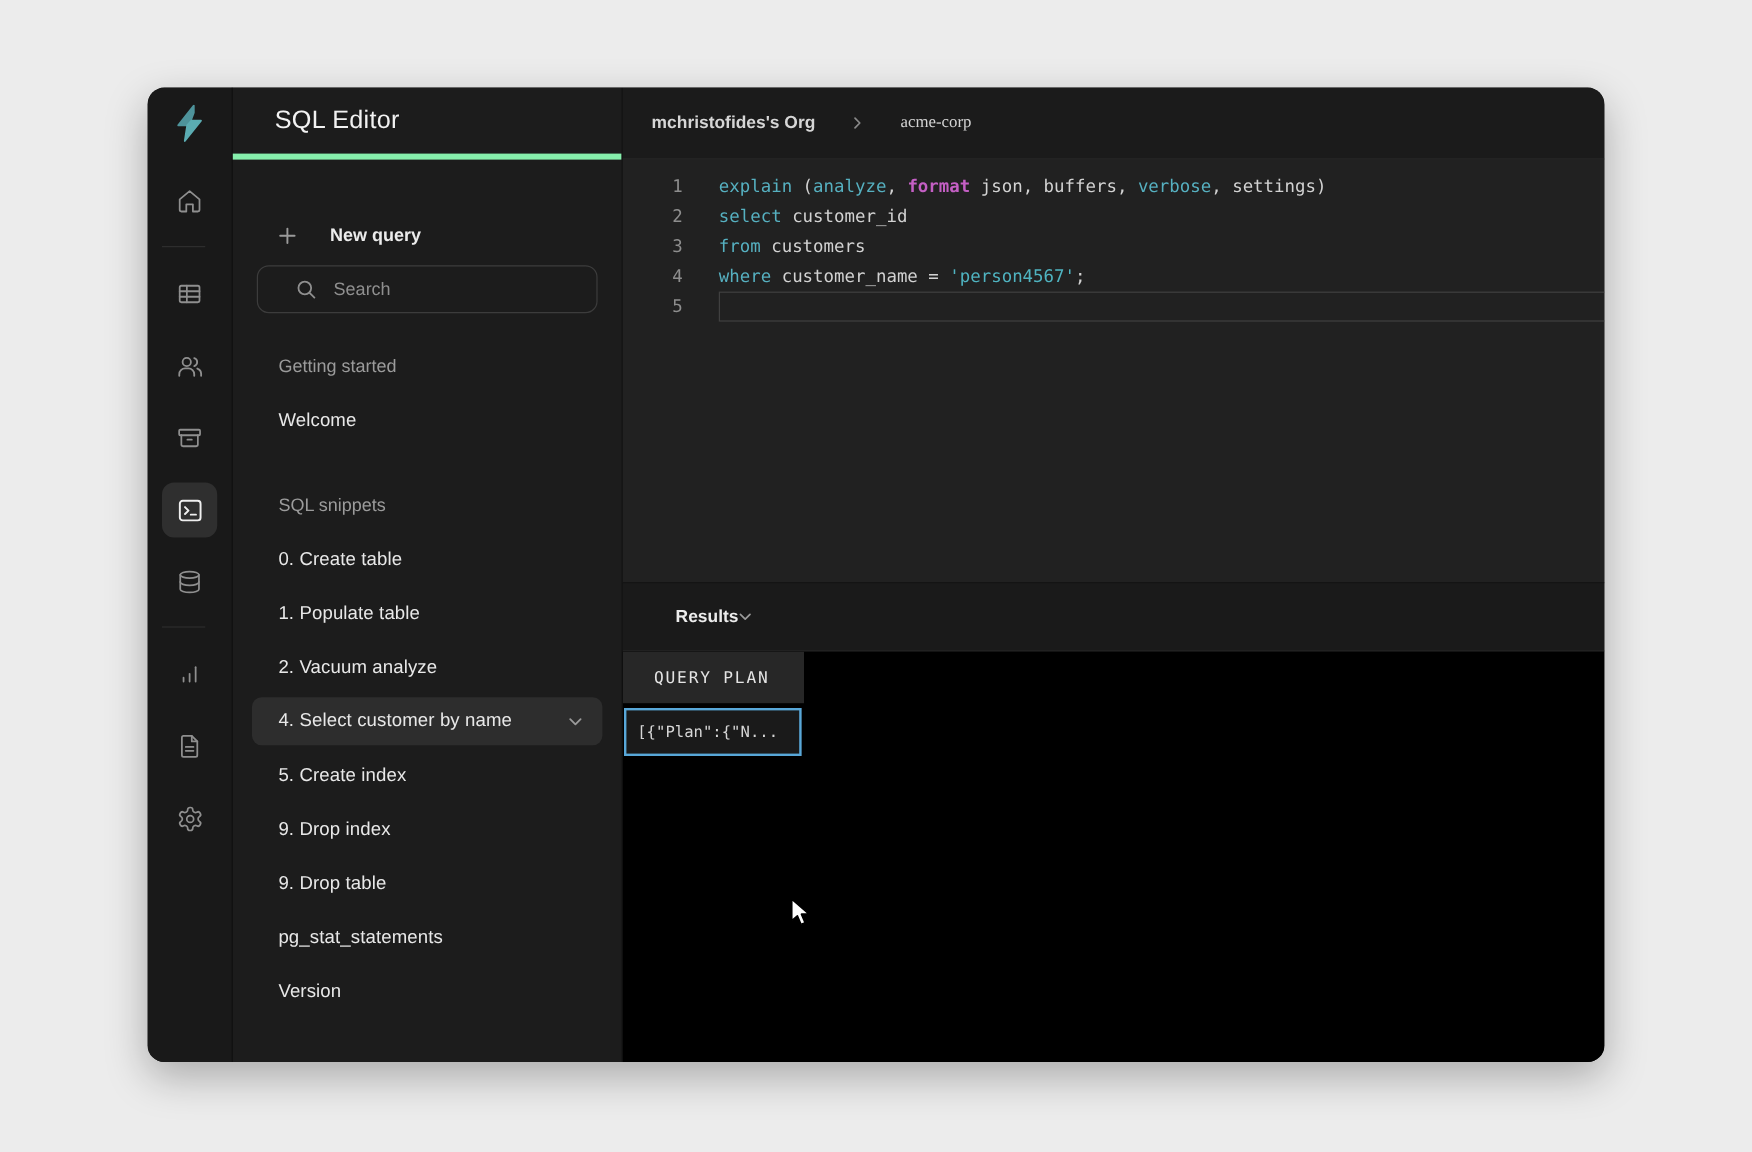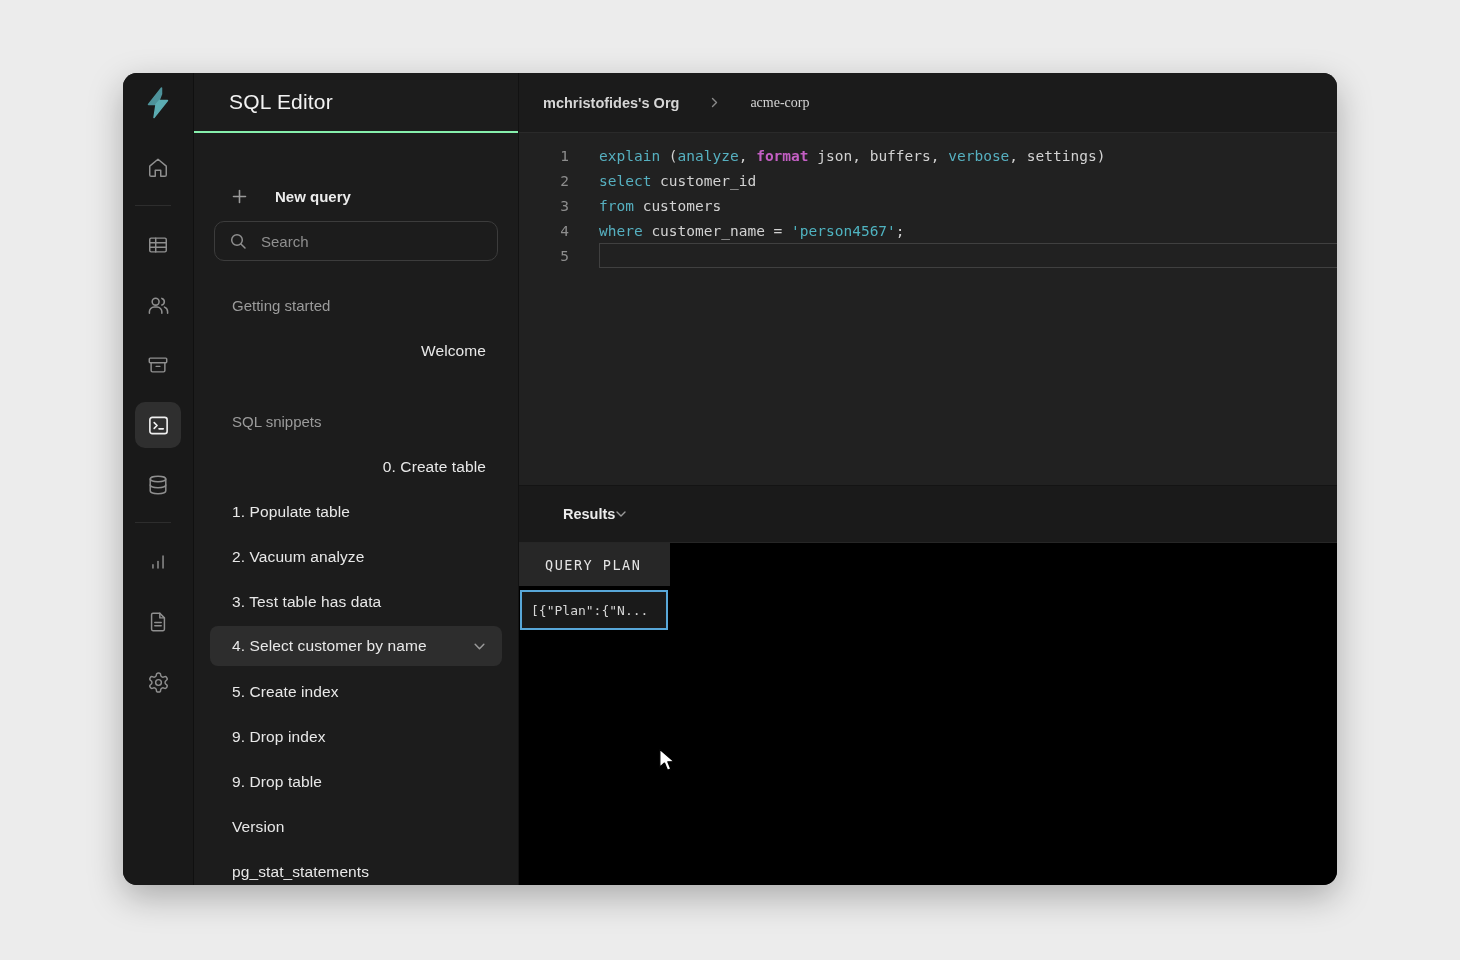--- a/index.html
+++ b/index.html
@@ -33,48 +33,48 @@
   .rail-divider { width:36px; height:1px; background:#2d2d2d; flex:none; margin:4px 0 16px; }
   .rail svg { display:block; }
 
   
   .panel {
     width:325px; flex:none; background:#1c1c1c;
     border-left:1px solid #101010;
     display:flex; flex-direction:column;
   }
   .panel-header {
-    height:60px; flex:none; border-bottom:2px solid #86efac;
+    height:60px; flex:none; border-bottom:5px solid #86efac;
     display:flex; align-items:center; padding-left:35px;
     font-size:21px; font-weight:500; color:#f2f2f2; letter-spacing:.2px;
   }
   .panel-body { flex:1; overflow:hidden; padding-top:52px; }
   .new-query {
     margin-left:38px; display:flex; align-items:center; gap:28px;
     color:#ececec; font-weight:700; font-size:15px; height:22px; cursor:pointer; width:max-content;
   }
   .new-query .plus { color:#9a9a9a; display:flex; }
   .search-box {
     margin:14px 20px 0; height:40px;
     border:1px solid #3c3c3c; border-radius:10px;
-    display:flex; align-items:center; padding:0 15px; gap:14px;
+    display:flex; align-items:center; padding:0 32px; gap:14px;
   }
   .search-box svg { color:#8f8f8f; flex:none; }
   .search-box input {
     background:transparent; border:none; outline:none;
     color:#dadada; font-size:15px; width:100%;
     font-family:"Liberation Sans", sans-serif;
   }
   .search-box input::placeholder { color:#8f8f8f; }
   .query-list { margin-top:22px; padding:0 16px; }
   .section-header {
     color:#9b9b9b; font-size:15px; padding-left:22px;
     height:45px; display:flex; align-items:center;
   }
-  .section-header + .list-item { margin-top:0;justify-content:flex-end; }
+  .section-header + .list-item { margin-top:0; }
   .query-list .section-header:not(:first-child) { margin-top:26px; }
   .list-item {
     height:45px; display:flex; align-items:center; justify-content:space-between;
     padding:0 16px 0 22px; color:#e8e8e8; font-size:15.5px;
     border-radius:8px; cursor:pointer; letter-spacing:.1px;
   }
   .list-item.active { background:#2d2d2d; height:40px; margin:2px 0 3px; }
   .list-item .chev { color:#9a9a9a; display:flex; }
 
   
@@ -236,45 +236,42 @@
           <div class="section-header">SQL snippets</div>
           <div class="list-item">
             <span>0. Create table</span>
           </div>
           <div class="list-item">
             <span>1. Populate table</span>
           </div>
           <div class="list-item">
             <span>2. Vacuum analyze</span>
           </div>
-          <div class="list-item">
-            <span>3. Test table has data</span>
-          </div>
           <div class="list-item active">
             <span>4. Select customer by name</span>
             <span class="chev">
               <svg width="13" height="13" viewBox="0 0 12 12" fill="none" stroke="currentColor" stroke-width="1.4" stroke-linecap="round" stroke-linejoin="round">
                 <path d="m2 4 4 4 4-4"></path>
               </svg>
             </span>
           </div>
           <div class="list-item">
             <span>5. Create index</span>
           </div>
           <div class="list-item">
             <span>9. Drop index</span>
           </div>
           <div class="list-item">
             <span>9. Drop table</span>
           </div>
           <div class="list-item">
+            <span>pg_stat_statements</span>
+          </div>
+          <div class="list-item">
             <span>Version</span>
-          </div>
-          <div class="list-item">
-            <span>pg_stat_statements</span>
           </div>
         </div>
     </div>
   </aside>
 
   <section class="main">
     <header class="main-header">
       <span class="crumb-org">mchristofides's Org</span>
       <span class="crumb-sep">
         <svg width="11" height="11" viewBox="0 0 11 11" fill="none" stroke="currentColor" stroke-width="1.4" stroke-linecap="round" stroke-linejoin="round">

